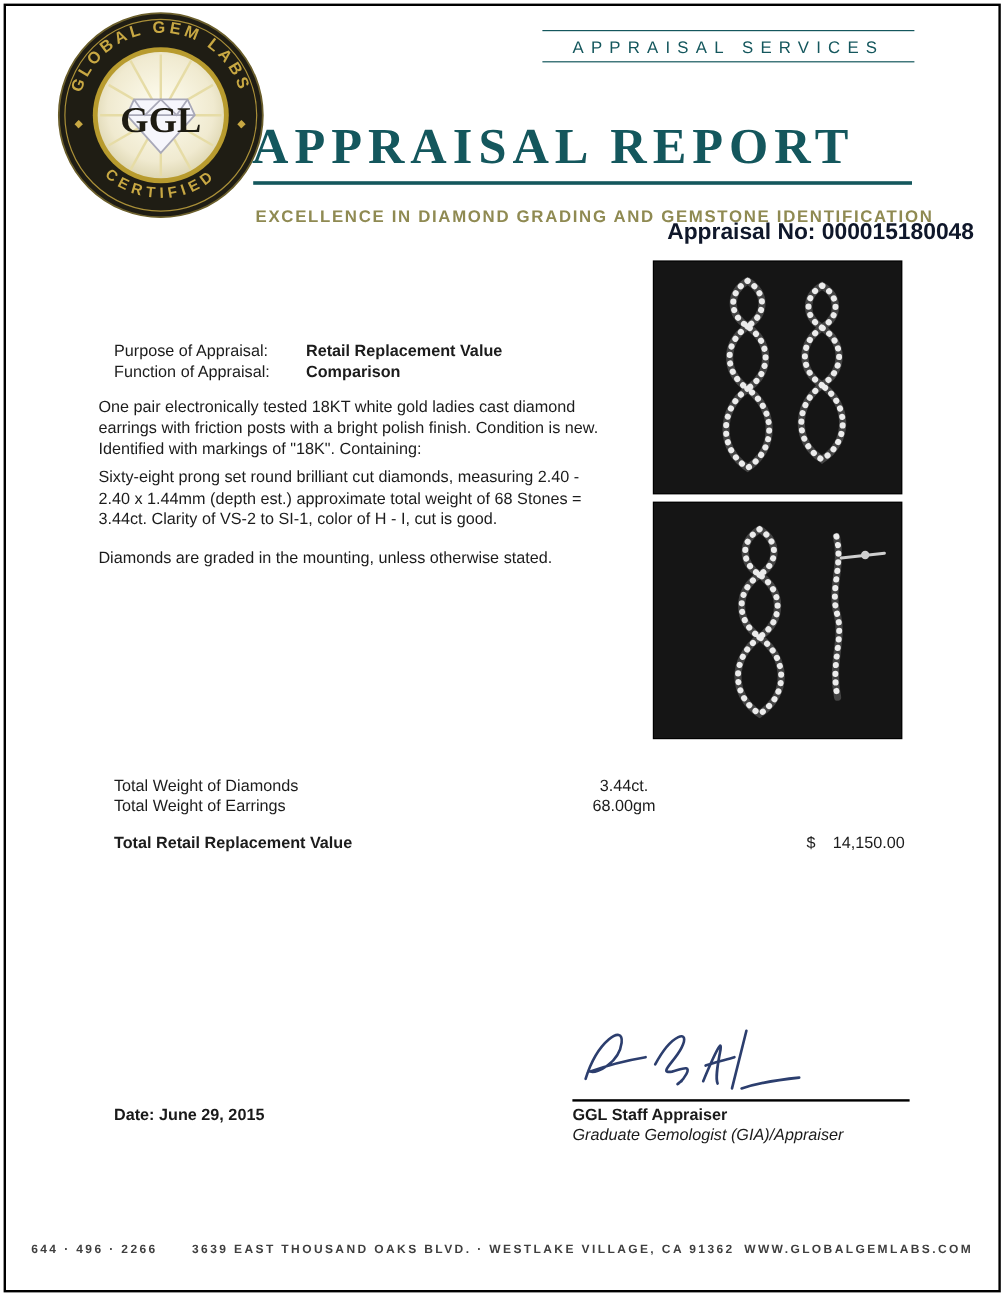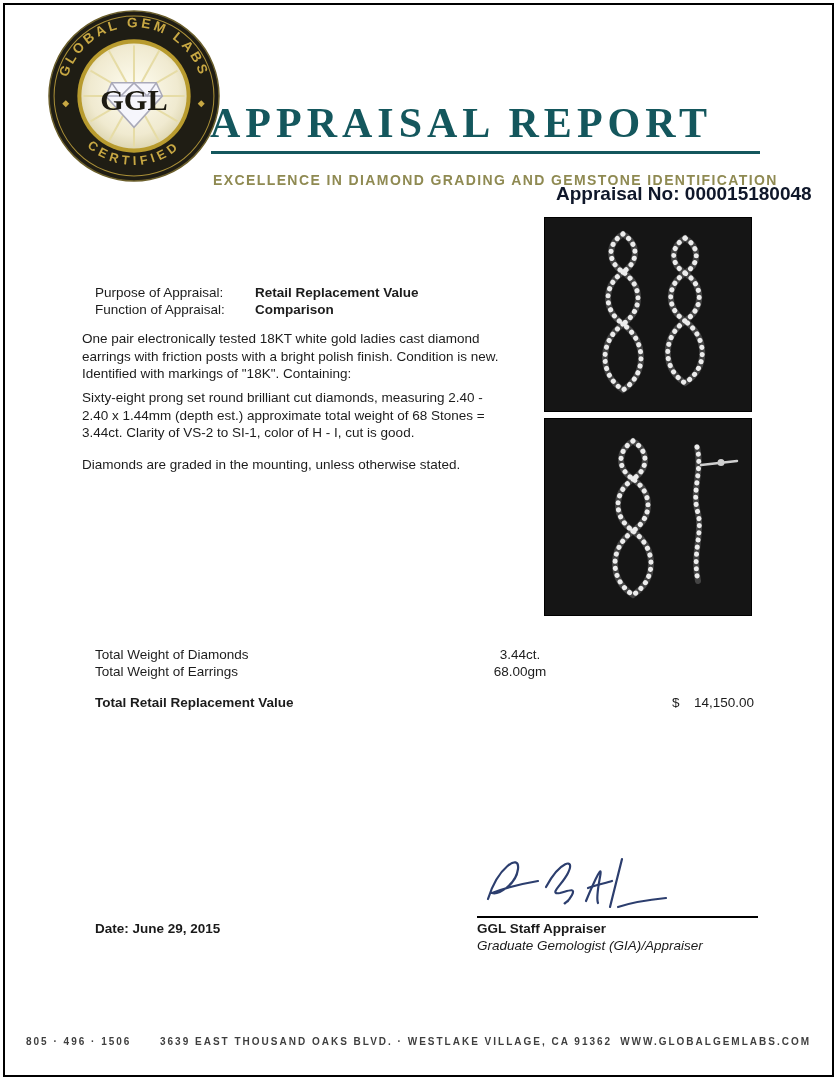--- a/index.html
+++ b/index.html
@@ -102,20 +102,21 @@
     </text>
     <text font-size="12.5" font-weight="bold" fill="#c8a843" letter-spacing="4">
       <textPath href="#arcBottom" startOffset="50%" text-anchor="middle">CERTIFIED</textPath>
     </text>
     <text x="14" y="95" font-size="9" fill="#c8a843">◆</text>
     <text x="148" y="95" font-size="9" fill="#c8a843">◆</text>
   </svg>
 </div>
 
 <div class="abs brand">
+  <div class="services">APPRAISAL SERVICES</div>
 </div>
 
 <div class="abs report-title">APPRAISAL REPORT</div>
 <div class="abs report-rule"></div>
 <div class="abs report-tagline">EXCELLENCE IN DIAMOND GRADING AND GEMSTONE IDENTIFICATION</div>
 
 <div class="abs appraisal-no">
   <span>Appraisal No:</span>
   <span>000015180048</span>
 </div>
@@ -188,15 +189,15 @@
 </div>
 <div class="abs sig-line"></div>
 <div class="abs sig-name">GGL Staff Appraiser</div>
 <div class="abs sig-title">Graduate Gemologist (GIA)/Appraiser</div>
 
 <div class="abs date-line">
   <span>Date:</span>
   <span>June 29, 2015</span>
 </div>
 
-<div class="abs footer-item f-phone">805 · 496 · 1506</div>
+<div class="abs footer-item f-phone">644 · 496 · 2266</div>
 <div class="abs footer-item f-address">3639 EAST THOUSAND OAKS BLVD. · WESTLAKE VILLAGE, CA 91362</div>
 <div class="abs footer-item f-web">WWW.GLOBALGEMLABS.COM</div>
 
 </body></html>

